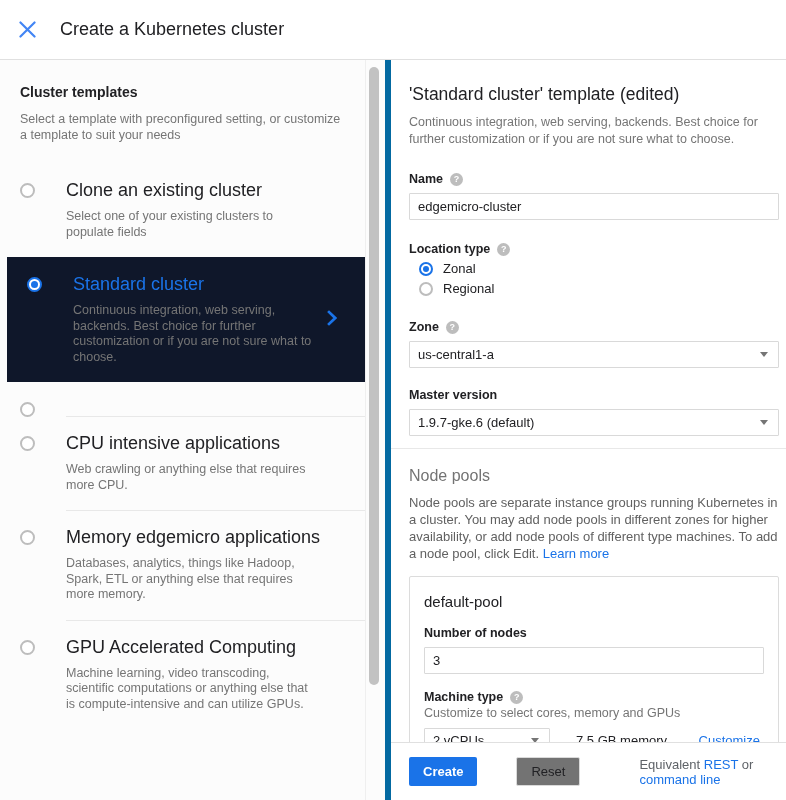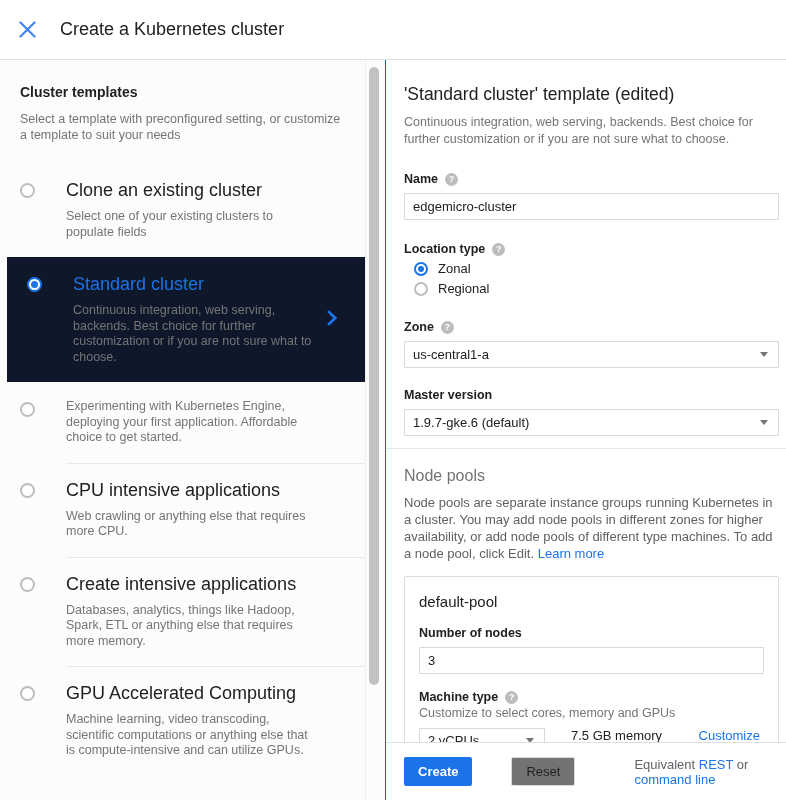--- a/index.html
+++ b/index.html
@@ -38,21 +38,21 @@
   .radio.checked::after { content: ""; position: absolute; inset: 2px; border-radius: 50%;
     background: #1a73e8; }
   .tpl-radio { position: absolute; left: 20px; top: 20px; }
   .chevron { position: absolute; right: 28px; top: 50%; transform: translateY(-50%);
     display: none; }
   .tpl-item.selected .chevron { display: block; }
   .scroll-thumb { position: absolute; left: 369px; top: 7px; width: 10px; height: 618px;
     border-radius: 6px; background: #c2c2c2; }
 
   
-  .right-panel { flex: 1; border-left: 1px solid #0369a1; background: #fff;
+  .right-panel { flex: 1; border-left: 6px solid #0369a1; background: #fff;
     display: flex; flex-direction: column; min-height: 0; }
   .form-scroll { flex: 1; padding: 24px 7px 0 18px; overflow: hidden; }
   .form-heading { font-size: 17.5px; font-weight: 400; color: #212124; }
   .form-desc { font-size: 12.5px; color: #757575; line-height: 17px; margin-top: 9px;
     max-width: 378px; }
   .field { margin-top: 24px; }
   .field-label { display: flex; align-items: center; font-size: 12.5px; font-weight: 700;
     color: #212124; margin-bottom: 7px; }
   .help-icon { width: 13px; height: 13px; border-radius: 50%; background: #bdbdbd;
     color: #fff; font-size: 9px; font-weight: 700; display: inline-flex; align-items: center;
@@ -71,21 +71,21 @@
   .section-divider { height: 1px; background: #e8e8e8; margin: 12px -7px 0 -18px; }
   .np-heading { font-size: 16px; font-weight: 400; color: #737373; margin-top: 18px; }
   .np-desc { font-size: 13px; color: #616161; line-height: 17px; margin-top: 9px;
     max-width: 380px; }
   a.inline-link { color: #1a73e8; text-decoration: none; cursor: pointer; }
   .pool-card { border: 1px solid #dcdcdc; border-radius: 2px; margin-top: 14px;
     padding: 16px 14px 16px 14px; }
   .pool-title { font-size: 15px; font-weight: 400; color: #212124; }
   .pool-card .field { margin-top: 16px; }
   .mt-hint { font-size: 12.5px; color: #757575; margin: -2px 0 8px 0; }
-  .mt-row { display: flex; align-items: flex-start; }
+  .mt-row { display: flex; align-items: center; }
   .mt-select { width: 126px; height: 24px; flex: 0 0 126px; }
   .mt-memory { font-size: 13px; color: #212124; margin-left: 26px; }
   .mt-customize { font-size: 13px; margin-left: auto; margin-right: 4px; }
 
   
   .footer-bar { flex: 0 0 58px; border-top: 1px solid #e0e0e0; display: flex;
     align-items: center; padding-left: 18px; gap: 29px; }
   .create-btn { background: #1a73e8; color: #fff; border: none; border-radius: 2px;
     font-size: 13px; font-weight: 700; padding: 7px 14px; cursor: pointer;
     font-family: "Liberation Sans", sans-serif; }
@@ -130,34 +130,33 @@
           <div class="tpl-desc">Continuous integration, web serving, backends. Best choice for further customization or if you are not sure what to choose.</div>
           <span class="chevron">
             <svg width="11" height="17" viewBox="0 0 8 12">
                 <path d="M1.5 1 L6.7 6 L1.5 11" stroke="#1a73e8" stroke-width="2" fill="none"></path>
               </svg>
           </span>
         </div>
 
         <div class="tpl-item">
           <span class="radio tpl-radio"></span>
-          <div class="tpl-desc">Experimenting with Kubernetes Engine, deploying your first application. Affordable choice to get started.</div>
 
         </div>
 
         <div class="tpl-item">
           <span class="radio tpl-radio"></span>
           <div class="tpl-title">CPU intensive applications</div>
           <div class="tpl-desc">Web crawling or anything else that requires more CPU.</div>
 
         </div>
 
         <div class="tpl-item">
           <span class="radio tpl-radio"></span>
-          <div class="tpl-title">Create intensive applications</div>
+          <div class="tpl-title">Memory edgemicro applications</div>
           <div class="tpl-desc">Databases, analytics, things like Hadoop, Spark, ETL or anything else that requires more memory.</div>
 
         </div>
 
         <div class="tpl-item">
           <span class="radio tpl-radio"></span>
           <div class="tpl-title">GPU Accelerated Computing</div>
           <div class="tpl-desc">Machine learning, video transcoding, scientific computations or anything else that is compute-intensive and can utilize GPUs.</div>
 
         </div>

